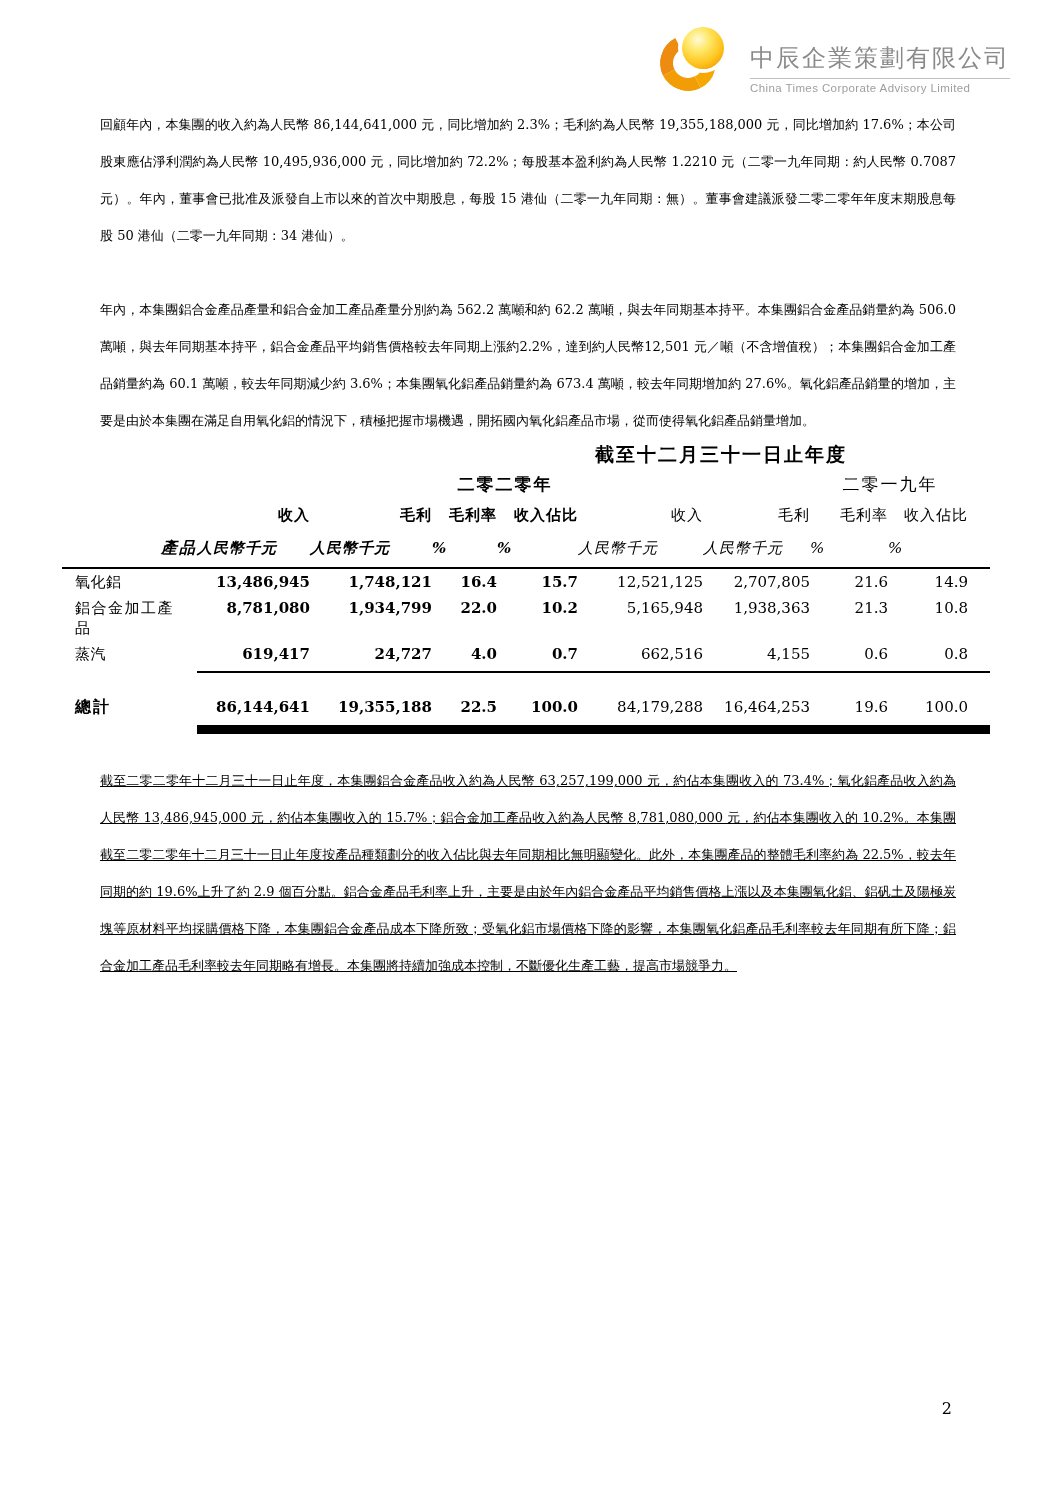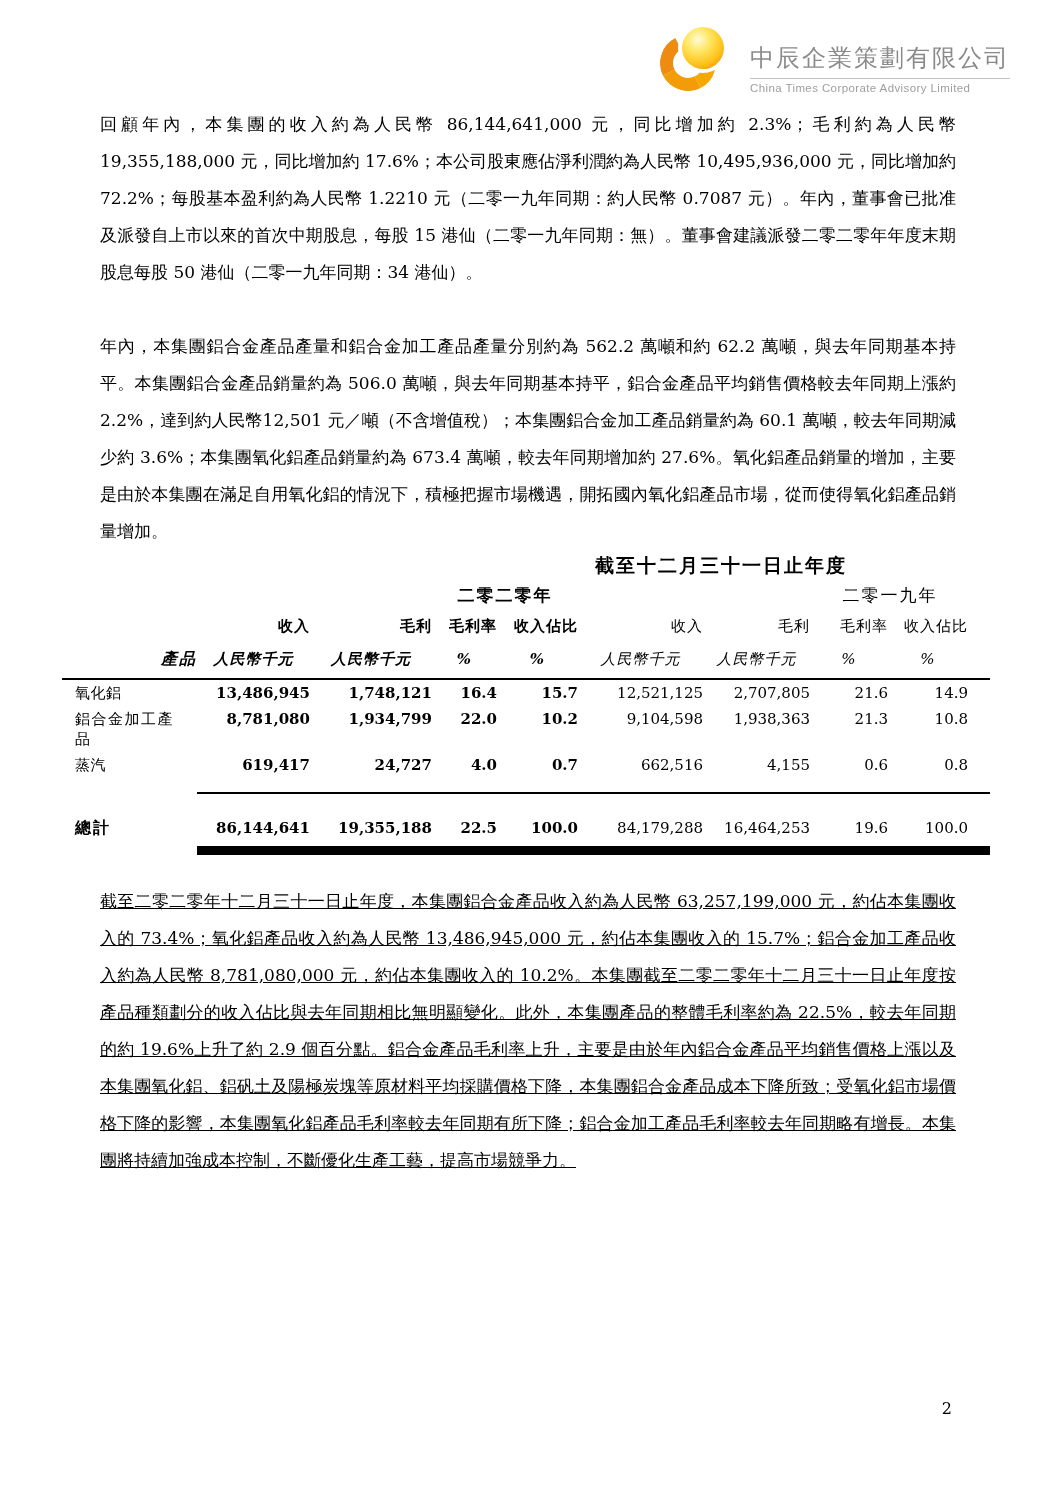--- a/index.html
+++ b/index.html
@@ -29,51 +29,51 @@
     font-size:24px; color:#8a8a8a; letter-spacing:2px; white-space:nowrap;
   }
   .logo-en {
     margin-top:4px; padding-top:3px; border-top:1px solid #c0c0c0;
     font-family:Liberation Sans, sans-serif;
     font-size:11.5px; color:#9e9e9e; letter-spacing:0.4px; white-space:nowrap;
   }
   
   .para {
     margin-left:100px; width:856px;
-    font-size:17px; line-height:37px; text-align:justify;
+    font-size:13px; line-height:37px; text-align:justify;
   }
   .p1 { margin-top:12px; }
   .p2 { margin-top:37px; }
   .p3 { margin-top:28px;text-decoration:underline; }
   
   .table-area { margin:2px 0 0 62px; width:928px; }
   .tbl-title {
     margin-left:529px; width:260px; text-align:center;
     font-weight:bold; font-size:19px; letter-spacing:2px; line-height:26px;
   }
   table { width:928px; border-collapse:collapse; table-layout:fixed; margin-top:6px; font-size:15px; }
   td { vertical-align:bottom; }
   .yr-row td { padding-bottom:10px; font-size:17px; line-height:22px; }
   .y20 { font-weight:bold; text-align:center; letter-spacing:2px; }
   .y19 { text-align:center; letter-spacing:2px; padding-right:20px; }
   .hdr-row td { text-align:right; padding-bottom:13px; letter-spacing:1px; line-height:20px; }
   .sub-row td {
-    text-align:center; font-style:italic; letter-spacing:1px; line-height:20px;
+    text-align:left; font-style:italic; letter-spacing:1px; line-height:20px;
     border-bottom:2px solid #000; padding-bottom:9px;
   }
   .sub-row .prod-hd { text-align:right; padding-left:13px; font-size:16px; letter-spacing:2px; }
   .b { font-weight:bold; }
   tbody td { vertical-align:top; text-align:right; padding:3px 0; line-height:20px; }
   tbody tr.first td { padding-top:34px; }
   td.prod {
     text-align:justify; padding-left:13px; padding-right:24px;
     font-size:15px; letter-spacing:0.5px;
   }
   td.lastcol { padding-right:22px; }
-  tr.rule td.ln { border-bottom:2px solid #000; padding-bottom:17px; }
+  tr.rule td.ln { border-bottom:2px solid #000; padding-bottom:7px; }
   tr.spacer td { height:22px; padding:0; }
   tr.total td { padding-bottom:8px; }
   tr.total td.bar { border-bottom:9px solid #000; }
   tr.total td.prod { font-weight:bold; letter-spacing:2px; font-size:16px; }
   
   .page-num { position:absolute; right:98px; bottom:68px; font-size:16px; }
 </style>
 </head>
 <body>
 
@@ -152,21 +152,21 @@
           <td>2,707,805</td>
           <td>21.6</td>
           <td class="lastcol">14.9</td>
         </tr>
         <tr>
           <td class="prod">鋁合金加工產品</td>
           <td class="b">8,781,080</td>
           <td class="b">1,934,799</td>
           <td class="b">22.0</td>
           <td class="b">10.2</td>
-          <td>9,104,598</td>
+          <td>5,165,948</td>
           <td>1,938,363</td>
           <td>21.3</td>
           <td class="lastcol">10.8</td>
         </tr>
         <tr class="rule">
           <td class="prod">蒸汽</td>
           <td class="b ln">619,417</td>
           <td class="b ln">24,727</td>
           <td class="b ln">4.0</td>
           <td class="b ln">0.7</td>

